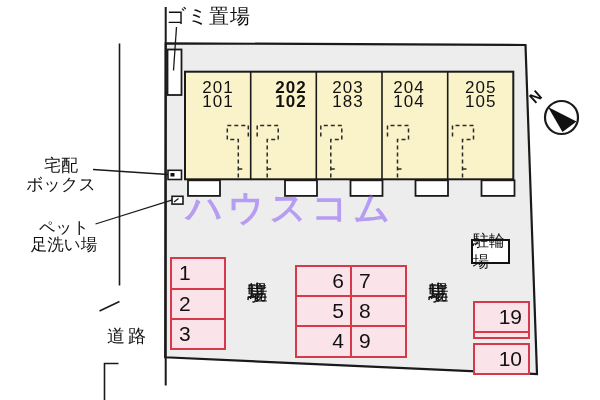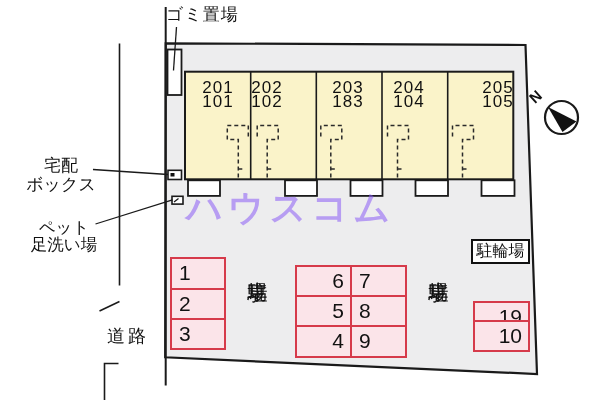--- a/index.html
+++ b/index.html
@@ -3,30 +3,30 @@
 <meta charset="utf-8">
 <style>
   html,body{margin:0;padding:0;background:#fff;}
   .canvas{
     position:relative;width:600px;height:400px;background:#ffffff;overflow:hidden;
     font-family:"Liberation Sans","DejaVu Sans",sans-serif;color:#111;
   }
   .abs{position:absolute;}
   svg{position:absolute;left:0;top:0;}
   .lbl{white-space:nowrap;color:#111;}
-  .lbl-gomi{left:166px;top:3px;font-size:17px;letter-spacing:1px;}
+  .lbl-gomi{left:166px;top:3px;font-size:20px;letter-spacing:1px;}
   .lbl-stack{text-align:center;line-height:19px;font-size:17px;}
   .lbl-takuhai{left:12px;top:156px;width:98px;}
   .lbl-pet{left:14px;top:219px;width:100px;line-height:17px;font-size:16.5px;}
   .lbl-road{left:107px;top:324px;font-size:18px;letter-spacing:3px;}
   .unit-label{top:81px;width:66px;text-align:center;font-size:17px;line-height:13.5px;letter-spacing:1px;font-weight:500;}
   .vert-label{writing-mode:vertical-rl;text-orientation:upright;font-size:20px;line-height:20px;letter-spacing:0;height:64px;}
   .vl1{left:248px;top:266px;}
   .vl2{left:429px;top:266px;}
-  .bike-label{left:471px;top:239px;width:59px;height:25px;box-sizing:border-box;border:2px solid #111;
+  .bike-label{left:471px;top:239px;width:39px;height:25px;box-sizing:border-box;border:2px solid #111;
     background:#fff;display:flex;align-items:center;justify-content:center;font-size:16px;letter-spacing:0;}
   .stall{box-sizing:border-box;border:2px solid #d63a4a;background:#fbe4e9;display:flex;align-items:center;font-size:21px;}
   .num-l{justify-content:flex-start;padding-left:7px;}
   .num-r{justify-content:flex-end;padding-right:6px;}
   .watermark{left:186px;top:184px;font-size:36px;letter-spacing:5px;color:#8b5cf6;opacity:0.55;font-weight:bold;}
   .north-n{left:530px;top:88px;font-size:15px;font-weight:bold;transform:rotate(-42deg);}
 </style>
 </head>
 <body>
 
@@ -85,33 +85,33 @@
 
   <div class="abs lbl-stack lbl-pet">
     <div>ペット</div>
     <div>足洗い場</div>
   </div>
 
   <div class="abs unit-label" style="left:185px;">
     <div>201</div>
     <div>101</div>
   </div>
-  <div class="abs unit-label" style="left:234px;">
+  <div class="abs unit-label" style="left:258px;font-weight:bold;">
     <div>202</div>
     <div>102</div>
   </div>
   <div class="abs unit-label" style="left:315px;">
     <div>203</div>
     <div>183</div>
   </div>
   <div class="abs unit-label" style="left:376px;">
     <div>204</div>
     <div>104</div>
   </div>
-  <div class="abs unit-label" style="left:447.7px;text-align:right;">
+  <div class="abs unit-label" style="left:447.7px;">
     <div>205</div>
     <div>105</div>
   </div>
 
   <div class="abs vert-label vl1">駐車場</div>
   <div class="abs vert-label vl2">駐車場</div>
 
   <div class="abs stall num-l" style="left:170px;top:257.3px;width:56px;height:32.3px;">
     <span>1</span>
     </div>
@@ -141,20 +141,20 @@
     <span>9</span>
     </div>
 
   <div class="abs bike-label">駐輪場</div>
   <div class="abs stall num-r" style="left:473px;top:271.7px;width:57px;height:31.7px;margin-top:36px;">
     <span>12</span>
     </div>
   <div class="abs stall num-r" style="left:473px;top:301.4px;width:57px;height:31.7px;">
     <span>19</span>
     </div>
-  <div class="abs stall num-r" style="left:473px;top:320px;width:57px;height:31.7px;">
+  <div class="abs stall num-r" style="left:473px;top:343px;width:57px;height:31.7px;">
     <span>10</span>
     </div>
 
   <div class="abs lbl north-n">N</div>
   <div class="abs watermark">ハウスコム</div>
 
 </div>
 
 </body></html>

